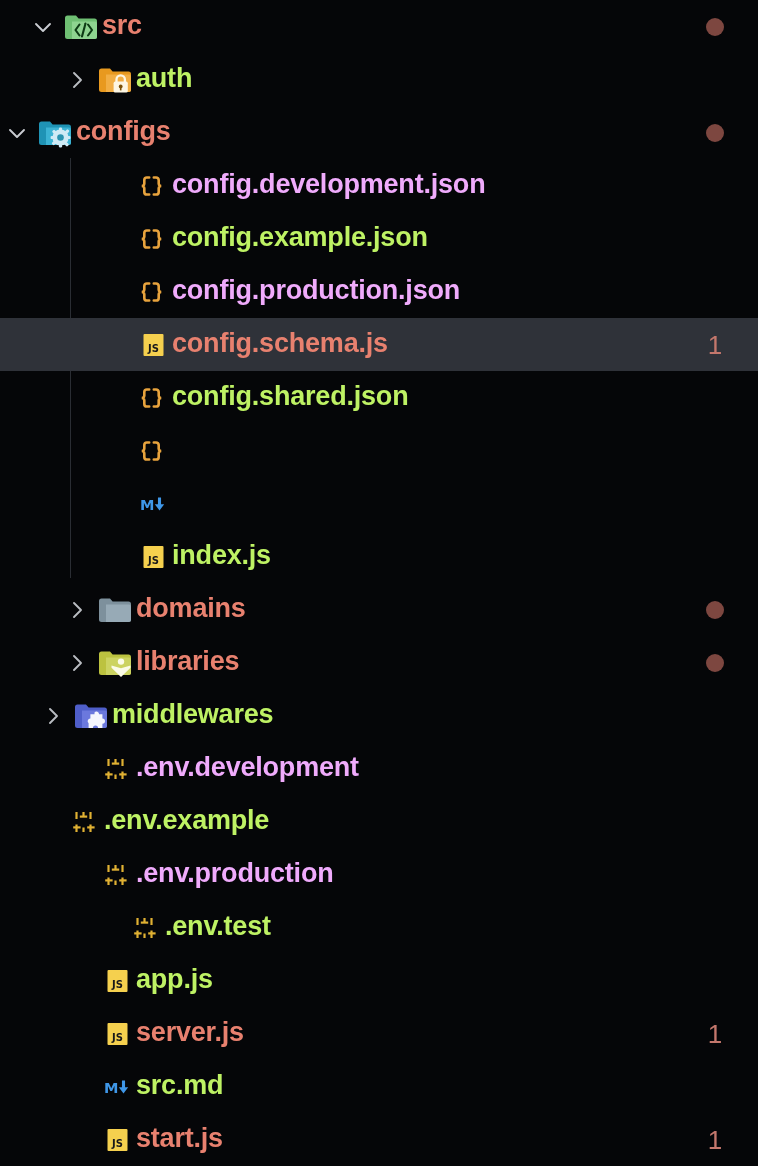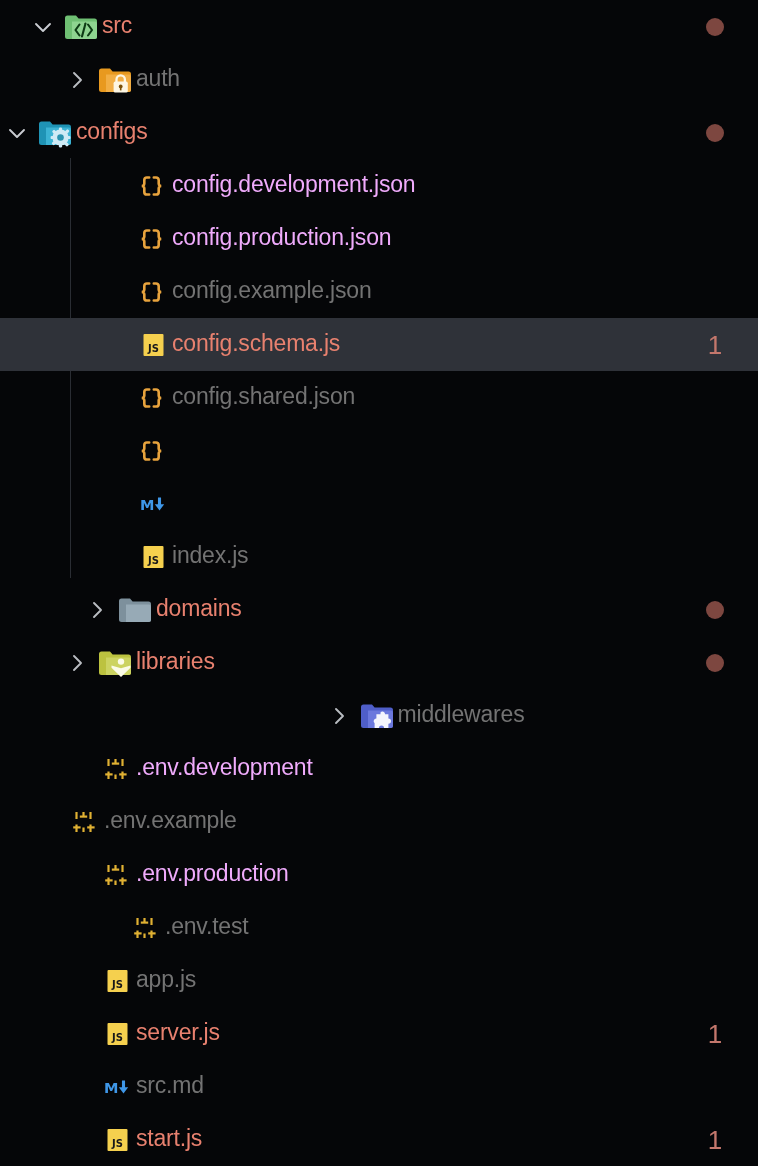--- a/index.html
+++ b/index.html
@@ -41,27 +41,28 @@
   .ficon {
     width:42px;
     flex:0 0 42px;
     display:flex;
     align-items:center;
     justify-content:center;
   }
   .ficon svg { display:block; }
 
   .label {
-    font-size:23px;
+    font-size:27px;
     letter-spacing:-0.2px;
     line-height:1;
     padding-bottom:2px;
+    font-weight:bold;
   }
   .c-mod     { color:#e8816f; }
-  .c-plain   { color:#737373; }
+  .c-plain   { color:#bef264; }
   .c-ignored { color:#f0abfc; }
 
   .row-right {
     position:absolute;
     right:0; top:0; bottom:0;
     width:86px;
     display:flex;
     align-items:center;
     justify-content:center;
   }
@@ -163,32 +164,32 @@
       <span class="row-right"></span>
     </div>
     <div class="row" style="padding-left: 96px;">
       <span class="twisty blank"></span>
       <span class="ficon">
         <svg width="34" height="30" viewBox="0 0 34 30">
           <path d="M15.2 6.5 h-2.3 a2.6 2.6 0 0 0-2.6 2.6 v3.5 a2.6 2.6 0 0 1-2.6 2.4 a2.6 2.6 0 0 1 2.6 2.4 v3.5 a2.6 2.6 0 0 0 2.6 2.6 h2.3" fill="none" stroke="#e8a33d" stroke-width="2.6" stroke-linecap="round"></path>
           <path d="M19.8 6.5 h2.3 a2.6 2.6 0 0 1 2.6 2.6 v3.5 a2.6 2.6 0 0 0 2.6 2.4 a2.6 2.6 0 0 0-2.6 2.4 v3.5 a2.6 2.6 0 0 1-2.6 2.6 h-2.3" fill="none" stroke="#e8a33d" stroke-width="2.6" stroke-linecap="round"></path>
         </svg>
       </span>
-      <span class="label c-ignored">config.production.json</span>
+      <span class="label c-plain">config.example.json</span>
       <span class="row-right"></span>
     </div>
     <div class="row" style="padding-left: 96px;">
       <span class="twisty blank"></span>
       <span class="ficon">
         <svg width="34" height="30" viewBox="0 0 34 30">
           <path d="M15.2 6.5 h-2.3 a2.6 2.6 0 0 0-2.6 2.6 v3.5 a2.6 2.6 0 0 1-2.6 2.4 a2.6 2.6 0 0 1 2.6 2.4 v3.5 a2.6 2.6 0 0 0 2.6 2.6 h2.3" fill="none" stroke="#e8a33d" stroke-width="2.6" stroke-linecap="round"></path>
           <path d="M19.8 6.5 h2.3 a2.6 2.6 0 0 1 2.6 2.6 v3.5 a2.6 2.6 0 0 0 2.6 2.4 a2.6 2.6 0 0 0-2.6 2.4 v3.5 a2.6 2.6 0 0 1-2.6 2.6 h-2.3" fill="none" stroke="#e8a33d" stroke-width="2.6" stroke-linecap="round"></path>
         </svg>
       </span>
-      <span class="label c-plain">config.example.json</span>
+      <span class="label c-ignored">config.production.json</span>
       <span class="row-right"></span>
     </div>
     <div class="row selected" style="padding-left: 96px;">
       <span class="twisty blank"></span>
       <span class="ficon">
         <svg width="34" height="30" viewBox="0 0 34 30">
           <rect x="9.5" y="4" width="20" height="22" rx="1" fill="#f5d04e"></rect>
           <text x="19.5" y="22" font-family="DejaVu Sans, sans-serif" font-size="10" font-weight="bold" fill="#18181a" text-anchor="middle">JS</text>
         </svg>
       </span>
@@ -233,21 +234,21 @@
       <span class="twisty blank"></span>
       <span class="ficon">
         <svg width="34" height="30" viewBox="0 0 34 30">
           <rect x="9.5" y="4" width="20" height="22" rx="1" fill="#f5d04e"></rect>
           <text x="19.5" y="22" font-family="DejaVu Sans, sans-serif" font-size="10" font-weight="bold" fill="#18181a" text-anchor="middle">JS</text>
         </svg>
       </span>
       <span class="label c-plain">index.js</span>
       <span class="row-right"></span>
     </div>
-    <div class="row" style="padding-left: 80px;">
+    <div class="row" style="padding-left: 60px;">
       <span class="twisty">
         <svg width="22" height="22" viewBox="0 0 22 22">
           <path d="M8 4 L15 11 L8 18" fill="none" stroke="#b9bcc1" stroke-width="1.9" stroke-linecap="round" stroke-linejoin="round"></path>
         </svg>
       </span>
       <span class="ficon">
         <svg width="34" height="30" viewBox="0 0 34 30">
           <path d="M1 6 a2.5 2.5 0 0 1 2.5-2.5 H12 l2.6 3 H30.5 A2.5 2.5 0 0 1 33 9 V24.5 A2.5 2.5 0 0 1 30.5 27 H3.5 A2.5 2.5 0 0 1 1 24.5 Z" fill="#7d909c"></path>
           <path d="M8 9.5 H31 a2 2 0 0 1 2 2 V24.5 A2.5 2.5 0 0 1 30.5 27 H8 Z" fill="#97aab6"></path>
         </svg>
@@ -269,21 +270,21 @@
           <path d="M8 9.5 H31 a2 2 0 0 1 2 2 V24.5 A2.5 2.5 0 0 1 30.5 27 H8 Z" fill="#ccd361"></path>
           <circle cx="23" cy="13.6" r="3.2" fill="#fbfbe8"></circle>
           <path d="M13.5 17.5 L23 20.2 L32.5 17.5 L32.5 19.8 L23 29 L13.5 19.8 Z" fill="#fbfbe8"></path>
         </svg>
       </span>
       <span class="label c-mod">libraries</span>
       <span class="row-right">
         <span class="dot"></span>
       </span>
     </div>
-    <div class="row" style="padding-left: 88px; justify-content: center;">
+    <div class="row" style="padding-left: 36px;">
       <span class="twisty">
         <svg width="22" height="22" viewBox="0 0 22 22">
           <path d="M8 4 L15 11 L8 18" fill="none" stroke="#b9bcc1" stroke-width="1.9" stroke-linecap="round" stroke-linejoin="round"></path>
         </svg>
       </span>
       <span class="ficon">
         <svg width="34" height="30" viewBox="0 0 34 30">
           <path d="M1 6 a2.5 2.5 0 0 1 2.5-2.5 H12 l2.6 3 H30.5 A2.5 2.5 0 0 1 33 9 V24.5 A2.5 2.5 0 0 1 30.5 27 H3.5 A2.5 2.5 0 0 1 1 24.5 Z" fill="#4f5ec9"></path>
           <path d="M8 9.5 H31 a2 2 0 0 1 2 2 V24.5 A2.5 2.5 0 0 1 30.5 27 H8 Z" fill="#6b78dd"></path>
           <path d="M20.5 11.5 a2.6 2.6 0 0 1 4.6 1.7 h3.3 v4.3 a2.6 2.6 0 0 1 0 5.2 v4.3 h-4.3 a2.6 2.6 0 0 0-5.2 0 h-4.3 v-4.8 a2.6 2.6 0 0 1 1.8-4.6 v-4.4 h4.1 z" fill="#f4f5fd"></path>

